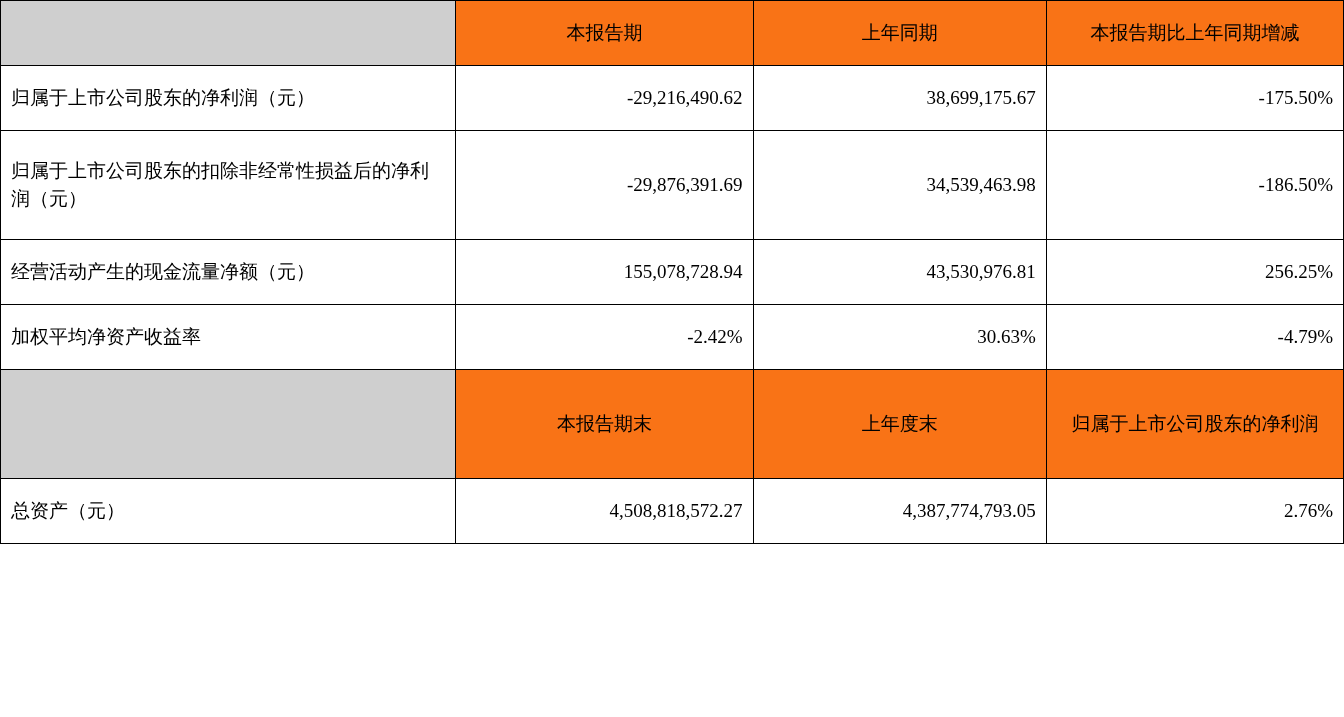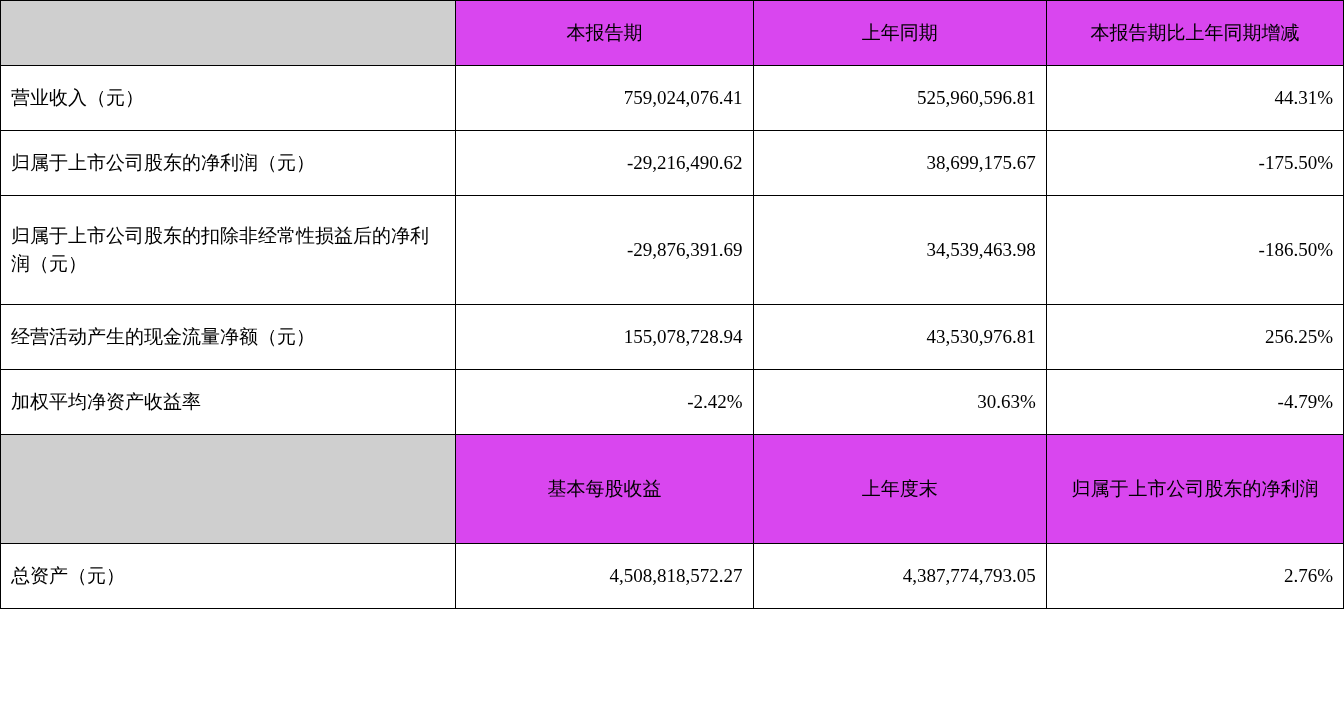--- a/index.html
+++ b/index.html
@@ -30,21 +30,21 @@
     padding: 6px 10px;
     vertical-align: middle;
     line-height: 1.45;
   }
   col.c-label { width: 455px; }
   col.c-cur   { width: 297px; }
   col.c-prev  { width: 293px; }
   col.c-chg   { width: 297px; }
 
   .hdr {
-    background: #d946ef;
+    background: #f97316;
     text-align: center;
     font-size: 19px;
   }
   .hdr-blank {
     background: #cfcfcf;
   }
   .lbl {
     text-align: left;
     white-space: normal;
   }
@@ -68,26 +68,20 @@
       <col class="c-chg">
     </colgroup>
     <tbody>
       <tr class="r-head">
         <td class="hdr-blank"></td>
         <td class="hdr">本报告期</td>
         <td class="hdr">上年同期</td>
         <td class="hdr">本报告期比上年同期增减</td>
       </tr>
 
-      <tr class="r-normal">
-        <td class="lbl">营业收入（元）</td>
-        <td class="num">759,024,076.41</td>
-        <td class="num">525,960,596.81</td>
-        <td class="num">44.31%</td>
-      </tr>
 
       <tr class="r-normal">
         <td class="lbl">归属于上市公司股东的净利润（元）</td>
         <td class="num">-29,216,490.62</td>
         <td class="num">38,699,175.67</td>
         <td class="num">-175.50%</td>
       </tr>
 
       <tr class="r-tall">
         <td class="lbl">归属于上市公司股东的扣除非经常性损益后的净利润（元）</td>
@@ -107,21 +101,21 @@
 
       <tr class="r-normal">
         <td class="lbl">加权平均净资产收益率</td>
         <td class="num">-2.42%</td>
         <td class="num">30.63%</td>
         <td class="num">-4.79%</td>
       </tr>
 
       <tr class="r-head2">
         <td class="hdr-blank"></td>
-        <td class="hdr">基本每股收益</td>
+        <td class="hdr">本报告期末</td>
         <td class="hdr">上年度末</td>
         <td class="hdr">归属于上市公司股东的净利润</td>
       </tr>
 
       <tr class="r-normal">
         <td class="lbl">总资产（元）</td>
         <td class="num">4,508,818,572.27</td>
         <td class="num">4,387,774,793.05</td>
         <td class="num">2.76%</td>
       </tr>

